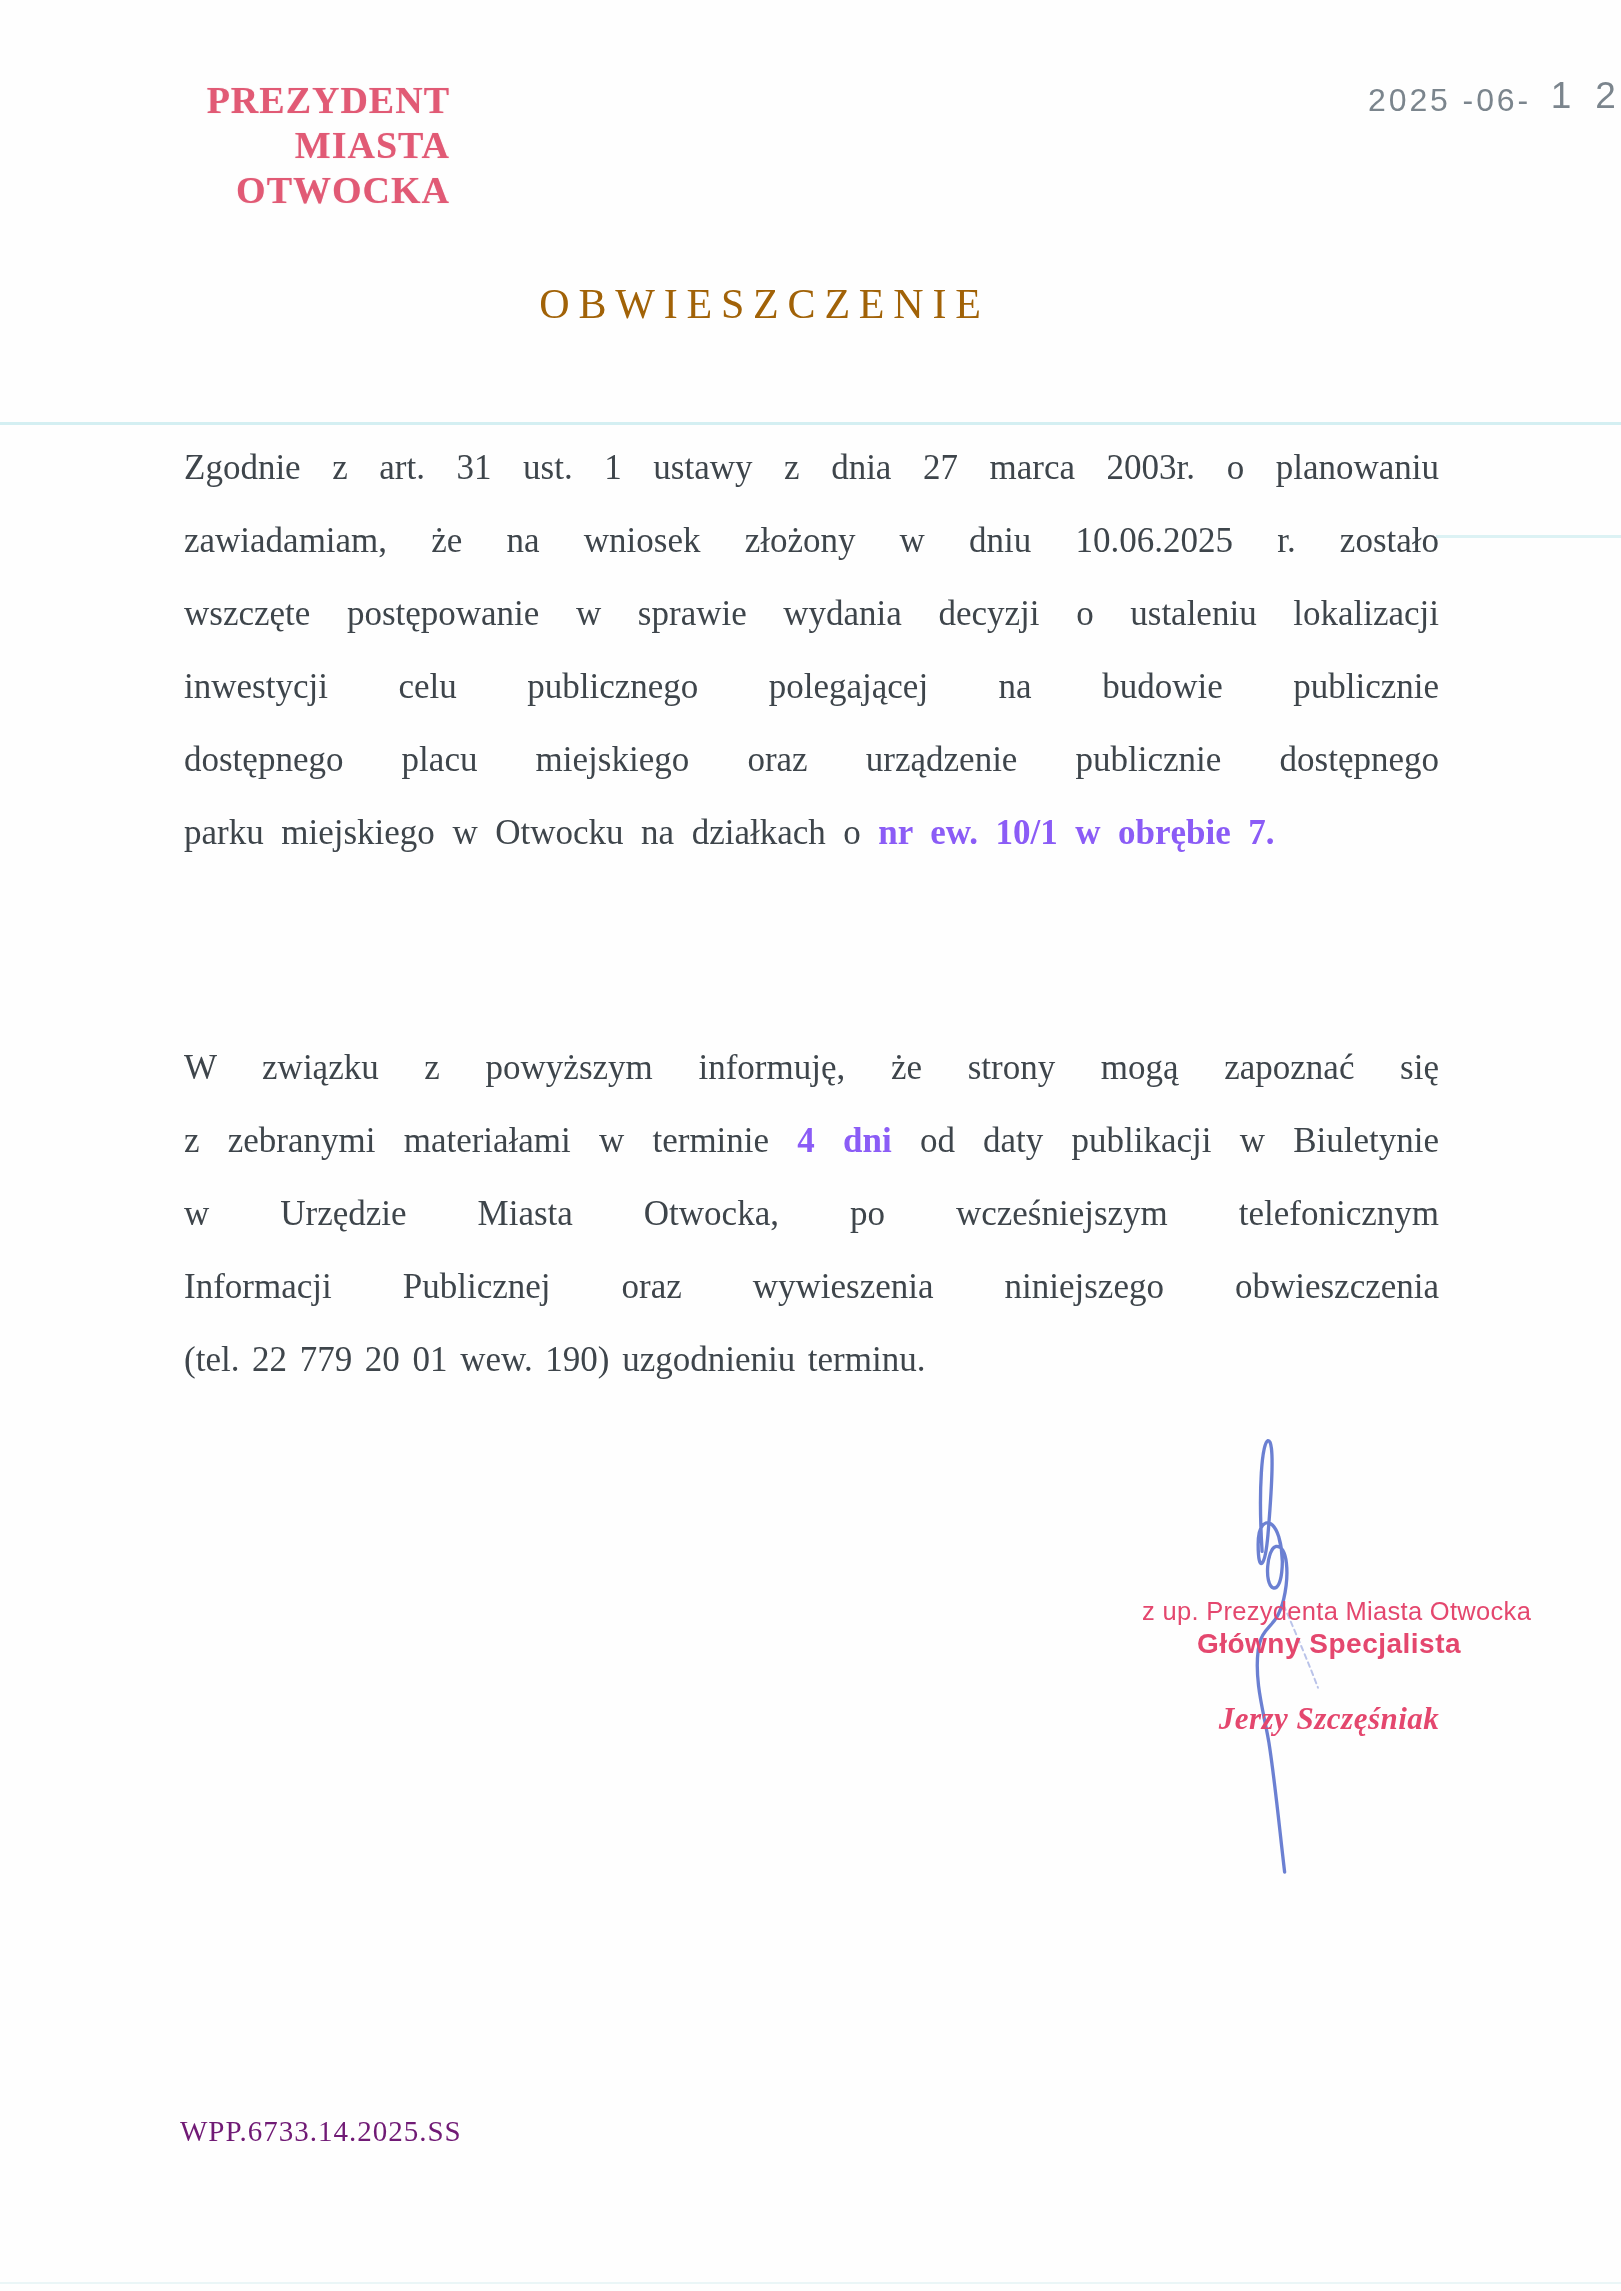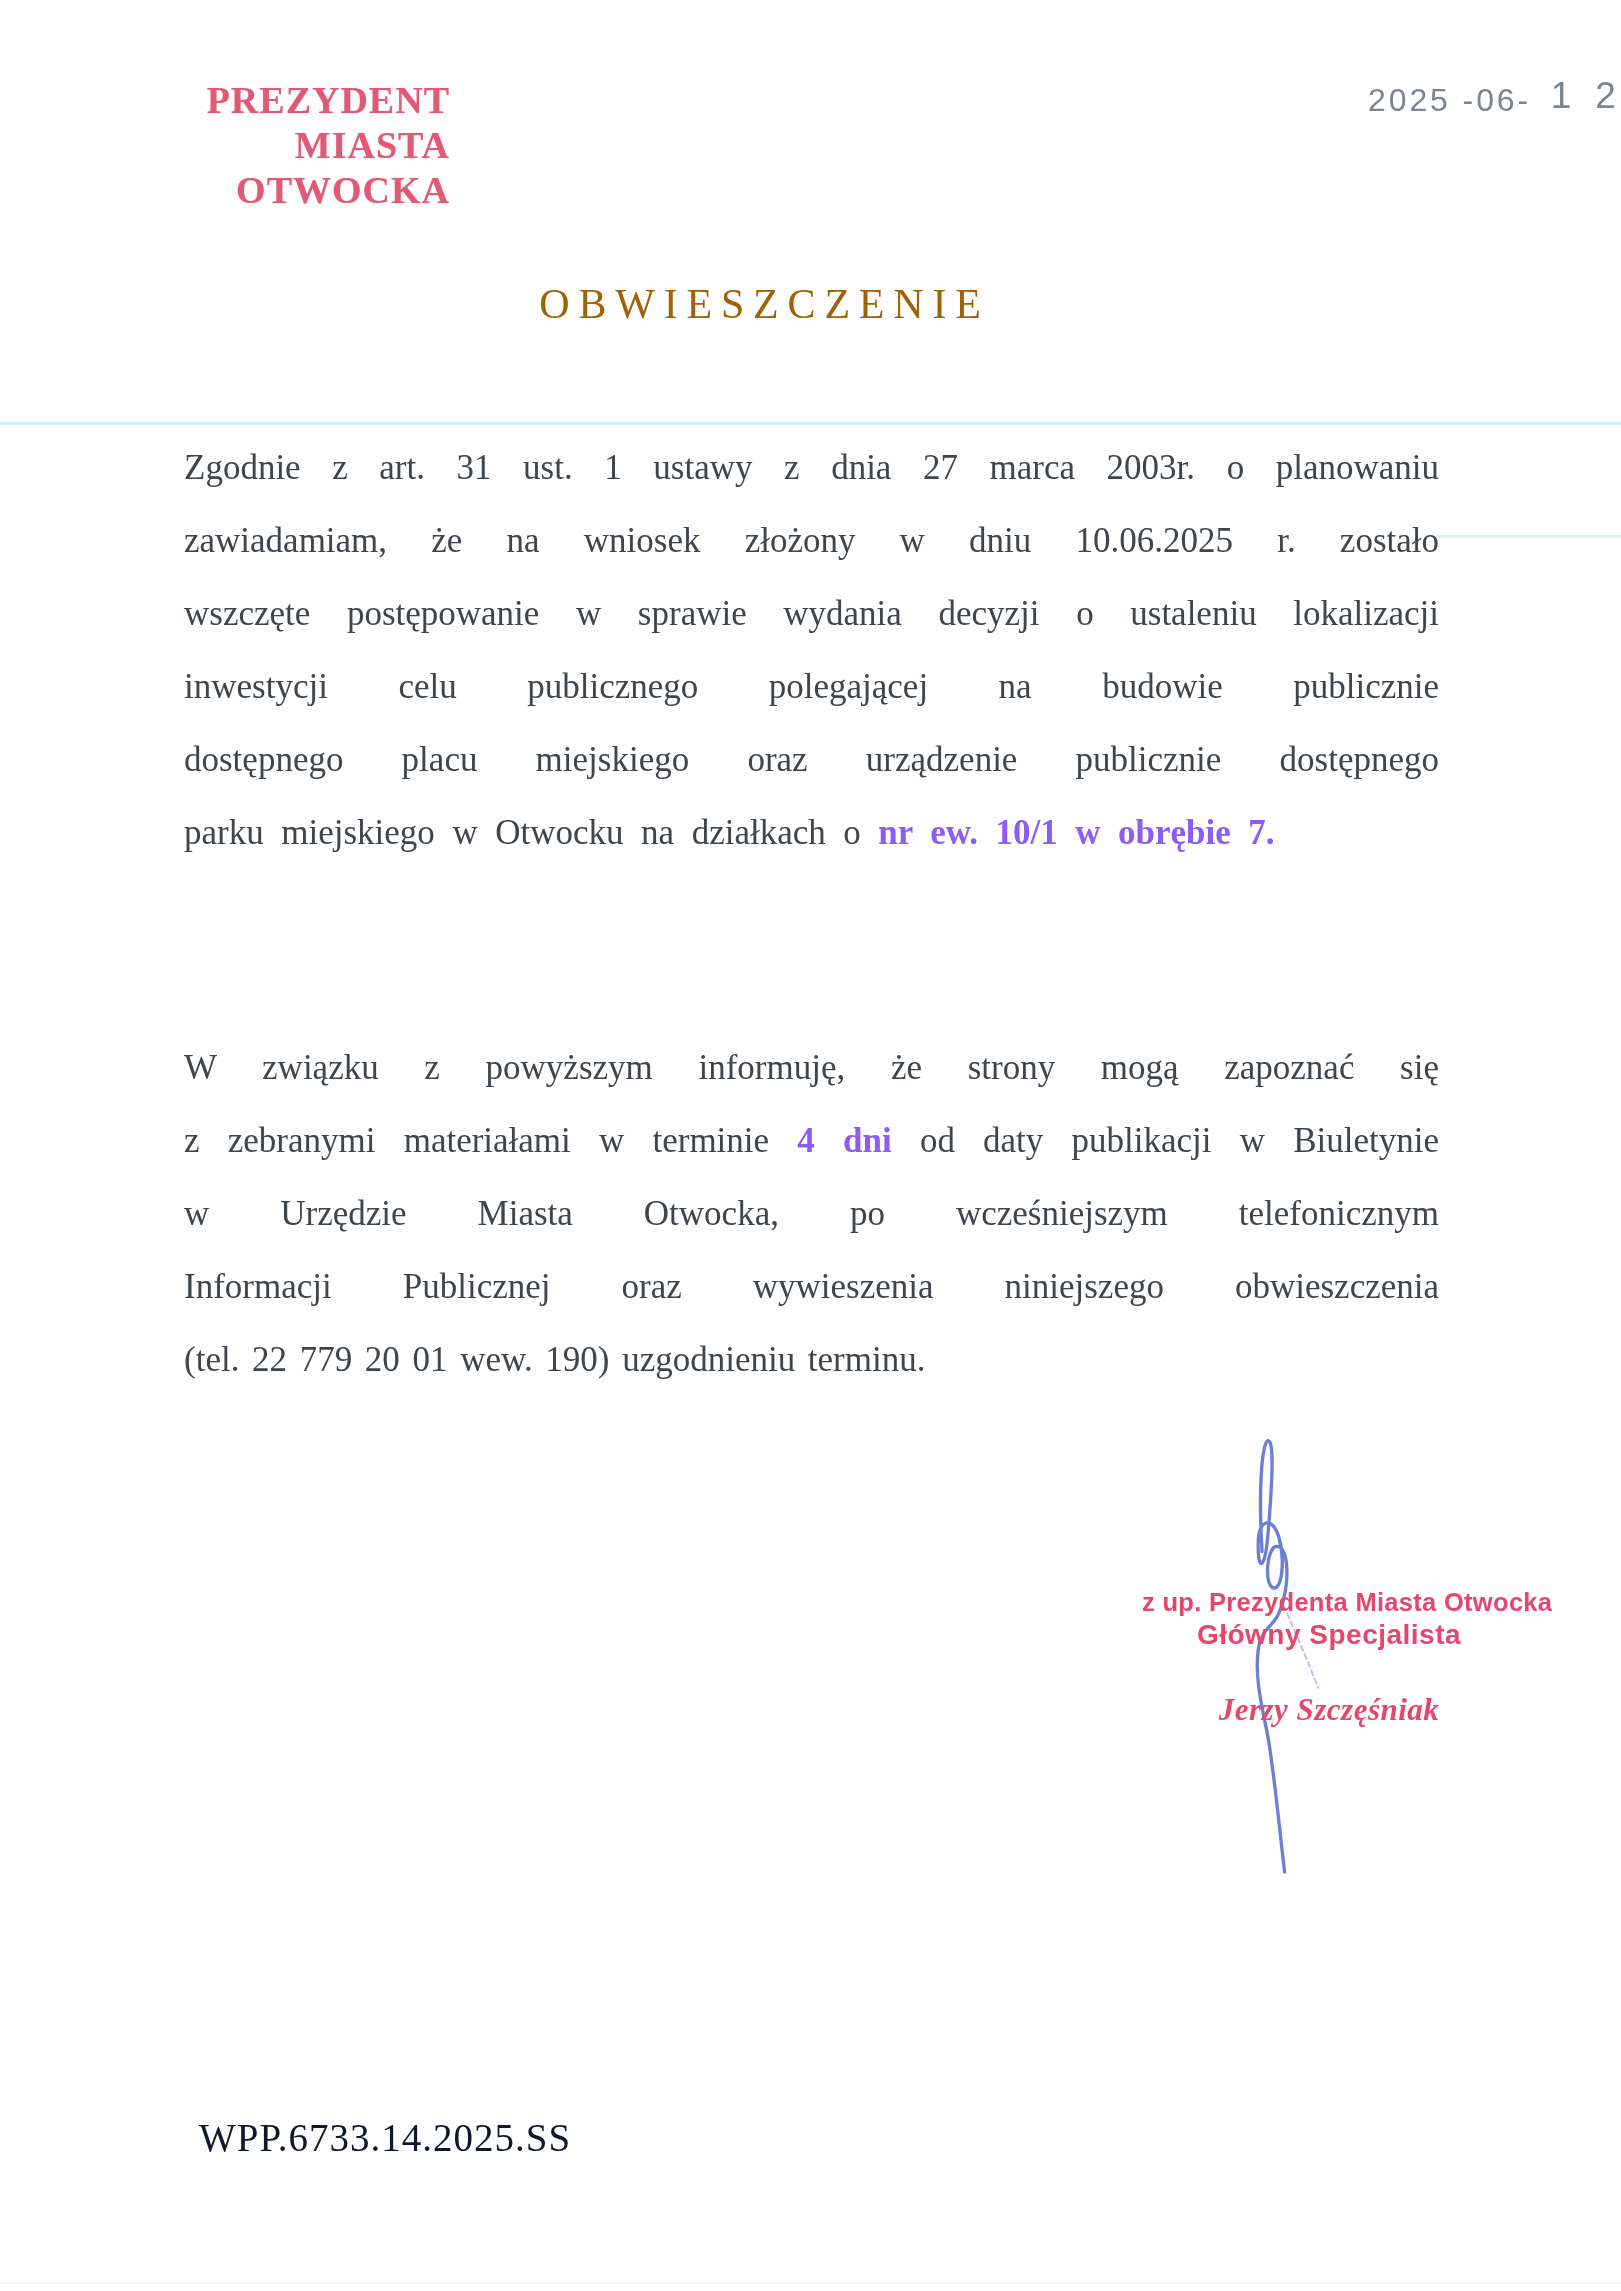--- a/index.html
+++ b/index.html
@@ -85,41 +85,41 @@
   .line b { font-weight: bold; color: #8b5cf6; }
 
   
   .sig-stamp {
     position: absolute;
     left: 1142px; top: 1588px; width: 374px;
     text-align: center;
     color: #e4476e;
     font-family: "Liberation Sans", sans-serif;
   }
-  .sig-stamp .s1 { font-size: 25.5px; font-weight: 700; letter-spacing: 0.3px; white-space: nowrap; }
+  .sig-stamp .s1 { font-size: 25.5px; font-weight: 400; letter-spacing: 0.3px; white-space: nowrap; margin-top: 9px; }
   .sig-stamp .s2 { font-size: 28px; font-weight: 700; letter-spacing: 0.5px; margin-top: 2px; }
   .sig-stamp .s3 {
     font-size: 31px; font-weight: 700; font-style: italic;
     margin-top: 41px;
     font-family: "Liberation Serif", serif;
     letter-spacing: 0.5px;
   }
   .ink {
     position: absolute;
     left: 1213px; top: 1419px;
     width: 157px; height: 461px;
   }
 
   
   .case-ref {
     position: absolute;
-    left: 199px; top: 2115px;
-    font-size: 39px;
+    left: 180px; top: 2115px;
+    font-size: 29px;
     letter-spacing: 1px;
-    color: #0f172a;
+    color: #701a75;
   }
 </style>
 </head>
 <body>
 
 <div class="page">
 
   <div class="office-stamp">
     <div>PREZYDENT</div>
     <div>MIASTA OTWOCKA</div>

